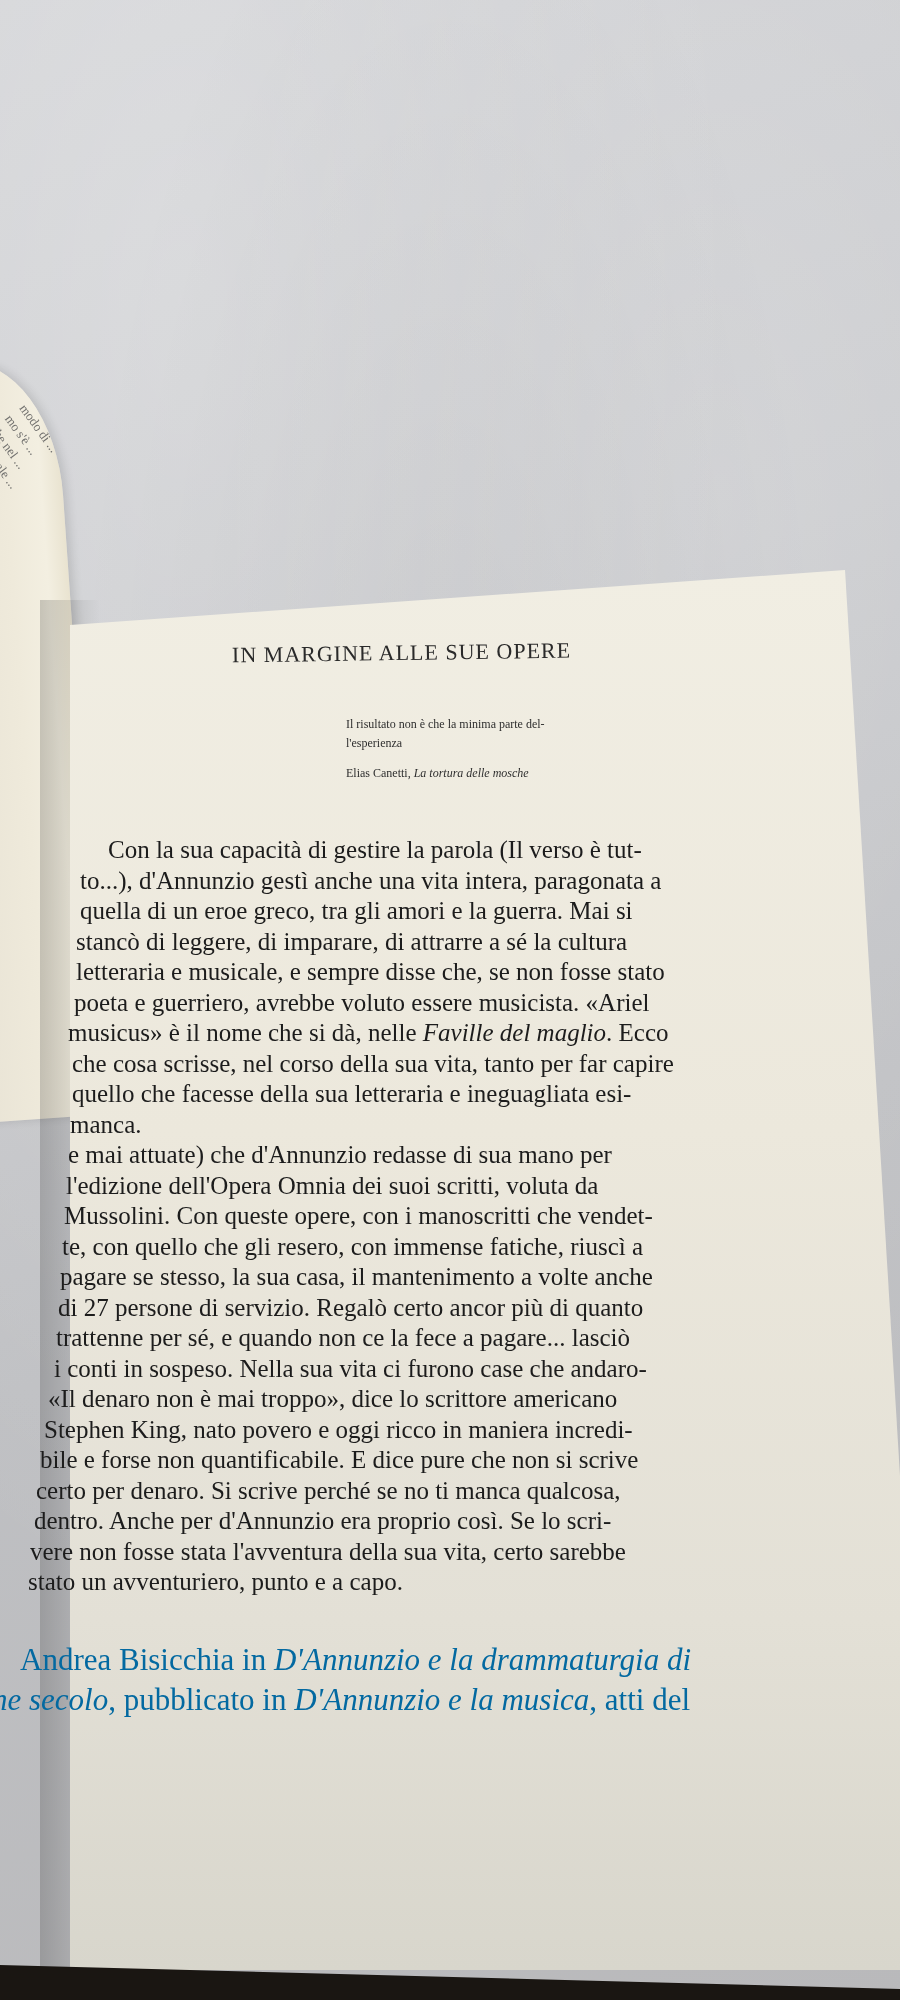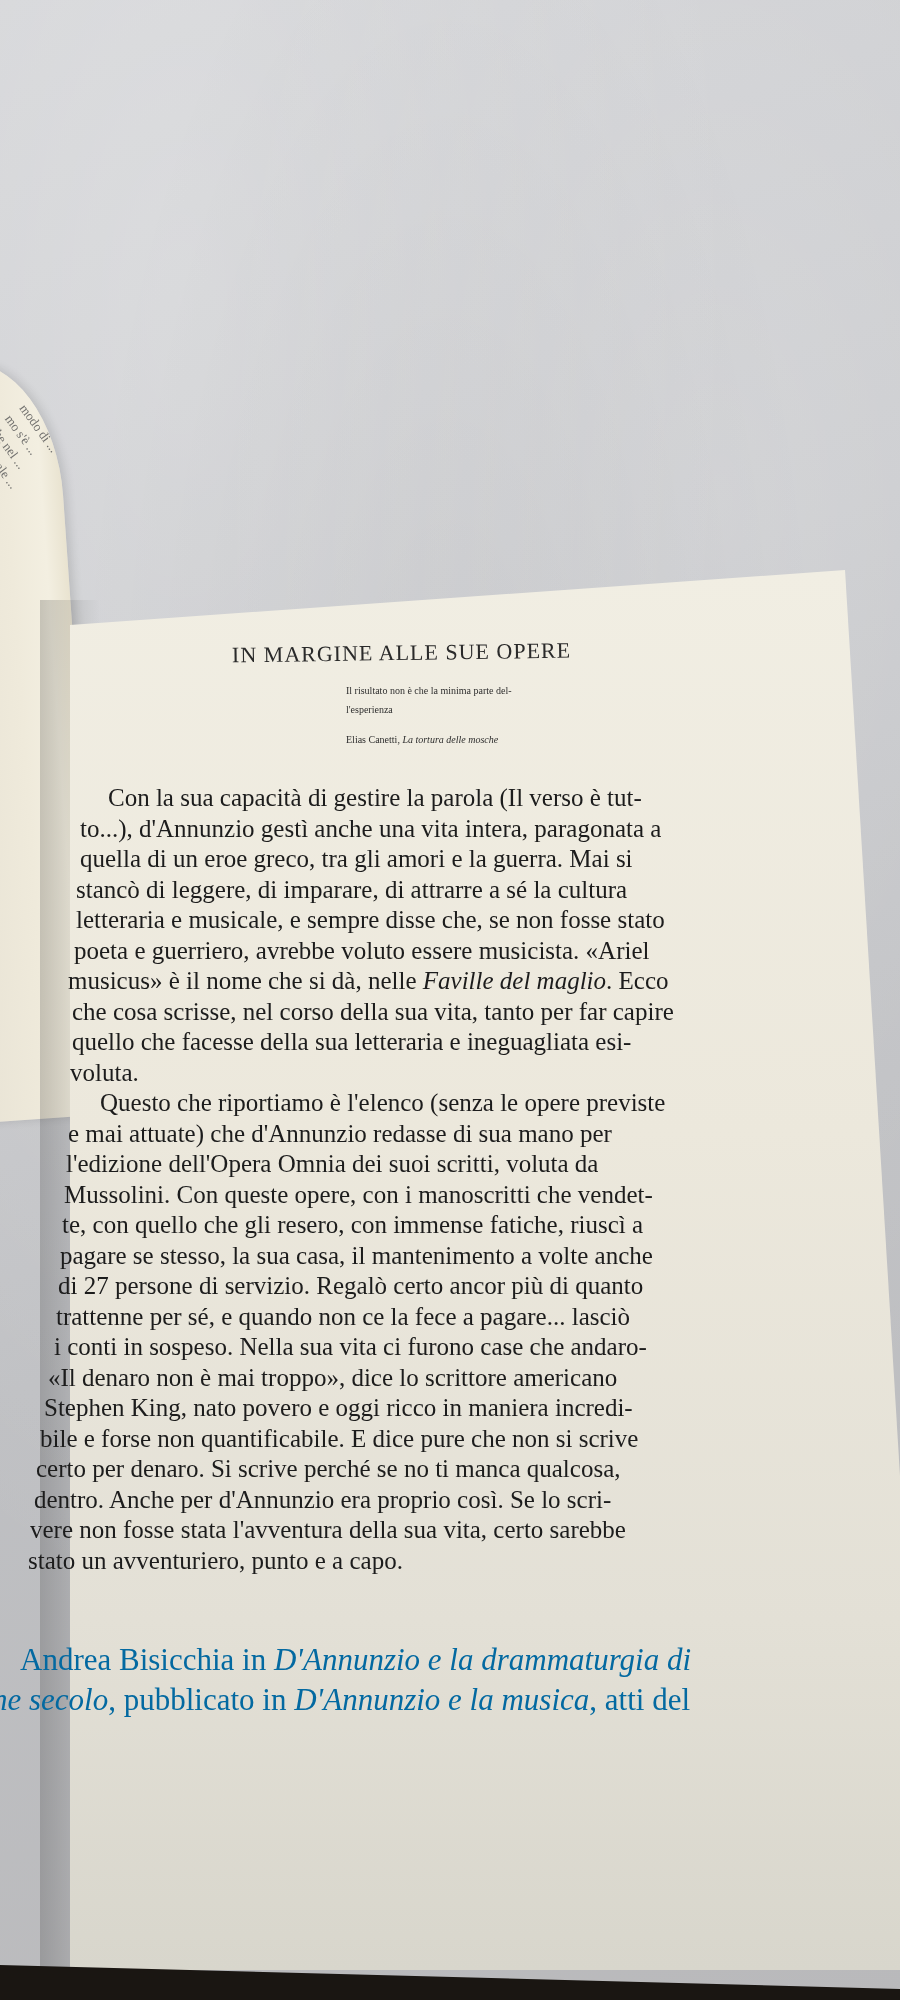--- a/index.html
+++ b/index.html
@@ -44,27 +44,27 @@
     position: absolute; left: 0; right: 0; top: 1965px; height: 40px;
     background: #1a1612;
     clip-path: polygon(0 0, 100% 60%, 100% 100%, 0 100%);
   }
   .heading {
     position: absolute; left: 232px; top: 640px;
     font-size: 22px; letter-spacing: 1px; color: #2a2a2a;
     transform: rotate(-0.8deg);
   }
   .epigraph {
-    position: absolute; left: 346px; top: 681px; width: 380px;
-    font-size: 10px; line-height: 19px; color: #2e2e2e;
+    position: absolute; left: 346px; top: 715px; width: 380px;
+    font-size: 12px; line-height: 19px; color: #2e2e2e;
   }
   .epigraph .attrib { margin-top: 11px; }
   .epigraph i { font-style: italic; }
   .body-text {
-    position: absolute; left: 40px; top: 783px; width: 760px;
+    position: absolute; left: 40px; top: 835px; width: 760px;
     font-size: 25px; line-height: 30.5px; color: #1c1c1c;
   }
   .line { white-space: nowrap; display: block; }
   .l-indent { padding-left: 30px; }
   .after-text {
     position: absolute; left: 0; top: 1640px; width: 800px;
     font-size: 31px; line-height: 40px; color: #0369a1;
   }
   .after-text i { font-style: italic; }
   i { font-style: italic; text-align: center; }
@@ -99,22 +99,21 @@
 <div class="body-text">
   <span class="line l-indent" style="padding-left:68px">Con la sua capacità di gestire la parola (Il verso è tut-</span>
   <span class="line" style="padding-left:40px">to...), d'Annunzio gestì anche una vita intera, paragonata a</span>
   <span class="line" style="padding-left:40px">quella di un eroe greco, tra gli amori e la guerra. Mai si</span>
   <span class="line" style="padding-left:36px">stancò di leggere, di imparare, di attrarre a sé la cultura</span>
   <span class="line" style="padding-left:36px">letteraria e musicale, e sempre disse che, se non fosse stato</span>
   <span class="line" style="padding-left:34px">poeta e guerriero, avrebbe voluto essere musicista. «Ariel</span>
   <span class="line" style="padding-left:28px"><span>musicus» è il nome che si dà, nelle </span><i>Faville del maglio</i><span>. Ecco</span></span>
   <span class="line" style="padding-left:32px">che cosa scrisse, nel corso della sua vita, tanto per far capire</span>
   <span class="line" style="padding-left:32px">quello che facesse della sua letteraria e ineguagliata esi-</span>
-  <span class="line" style="padding-left:30px">voluta.</span>
-  <span class="line" style="padding-left:60px">Questo che riportiamo è l'elenco (senza le opere previste</span>
+  <span class="line" style="padding-left:30px">manca.</span>
   <span class="line" style="padding-left:28px">e mai attuate) che d'Annunzio redasse di sua mano per</span>
   <span class="line" style="padding-left:26px">l'edizione dell'Opera Omnia dei suoi scritti, voluta da</span>
   <span class="line" style="padding-left:24px">Mussolini. Con queste opere, con i manoscritti che vendet-</span>
   <span class="line" style="padding-left:22px">te, con quello che gli resero, con immense fatiche, riuscì a</span>
   <span class="line" style="padding-left:20px">pagare se stesso, la sua casa, il mantenimento a volte anche</span>
   <span class="line" style="padding-left:18px">di 27 persone di servizio. Regalò certo ancor più di quanto</span>
   <span class="line" style="padding-left:16px">trattenne per sé, e quando non ce la fece a pagare... lasciò</span>
   <span class="line" style="padding-left:14px">i conti in sospeso. Nella sua vita ci furono case che andaro-</span>
   <span class="line" style="padding-left:8px">«Il denaro non è mai troppo», dice lo scrittore americano</span>
   <span class="line" style="padding-left:4px">Stephen King, nato povero e oggi ricco in maniera incredi-</span>

